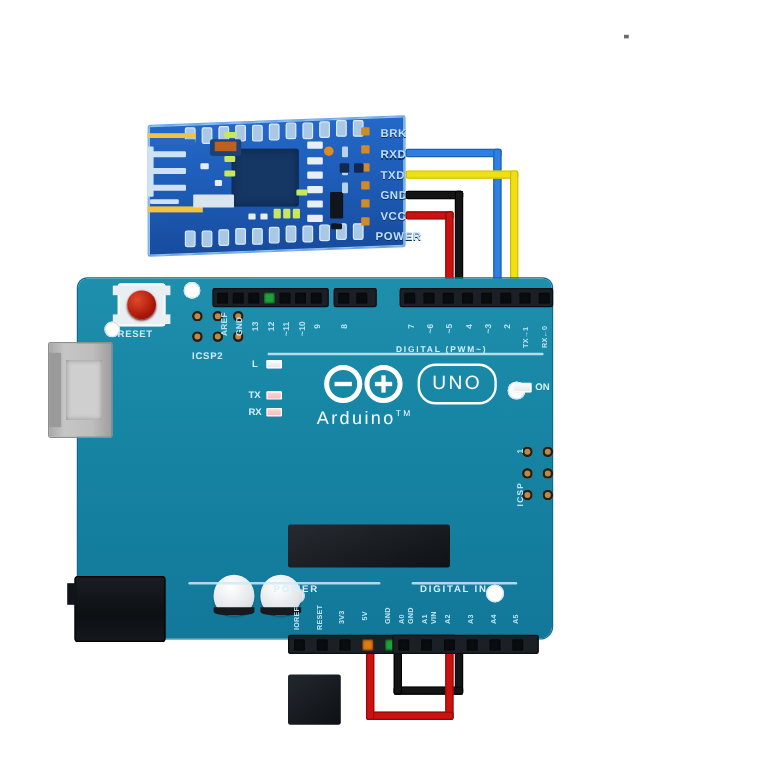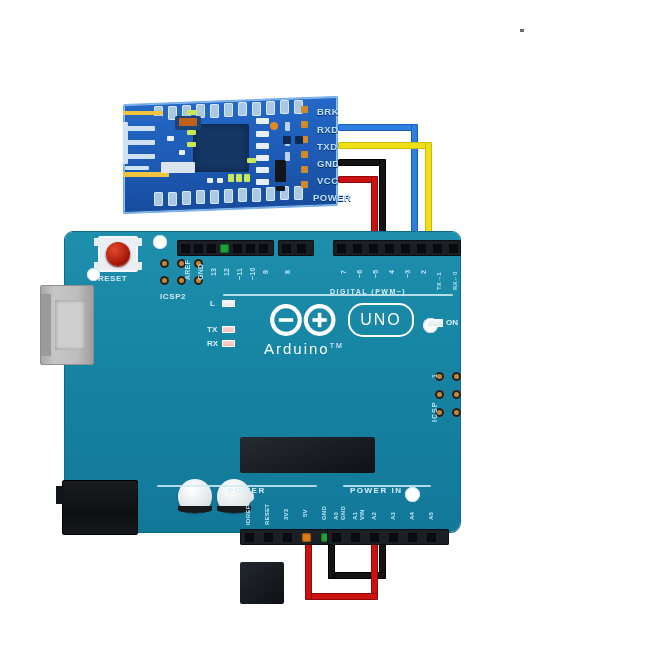--- a/index.html
+++ b/index.html
@@ -342,21 +342,21 @@
 
     <div class="pinlbl" style="left:180px;top:293px;font-size:6px;">IOREF</div>
     <div class="pinlbl" style="left:199px;top:293px;font-size:6px;">RESET</div>
     <div class="pinlbl" style="left:218px;top:288px;font-size:6px;">3V3</div>
     <div class="pinlbl" style="left:237px;top:285px;font-size:6px;">5V</div>
     <div class="pinlbl" style="left:256px;top:288px;font-size:6px;">GND</div>
     <div class="pinlbl" style="left:275px;top:288px;font-size:6px;">GND</div>
     <div class="pinlbl" style="left:294px;top:288px;font-size:6px;">VIN</div>
 
     <div class="silk" style="left:278px;top:253px;width:88px;"></div>
-    <div class="sectlbl" style="left:285px;top:254px;font-size:8px;letter-spacing:1.5px;">POWER IN</div>
+    <div class="sectlbl" style="left:285px;top:254px;font-size:8px;letter-spacing:1.5px;">DIGITAL IN</div>
 
     <div class="hdr" style="left:262px;top:297px;width:122px;height:16px;">
       <div class="hole" style="left:5px;top:4px;"></div>
       <div class="hole" style="left:24px;top:4px;"></div>
       <div class="hole" style="left:43px;top:4px;"></div>
       <div class="hole" style="left:62px;top:4px;"></div>
       <div class="hole" style="left:81px;top:4px;"></div>
       <div class="hole" style="left:100px;top:4px;"></div>
     </div>
 

